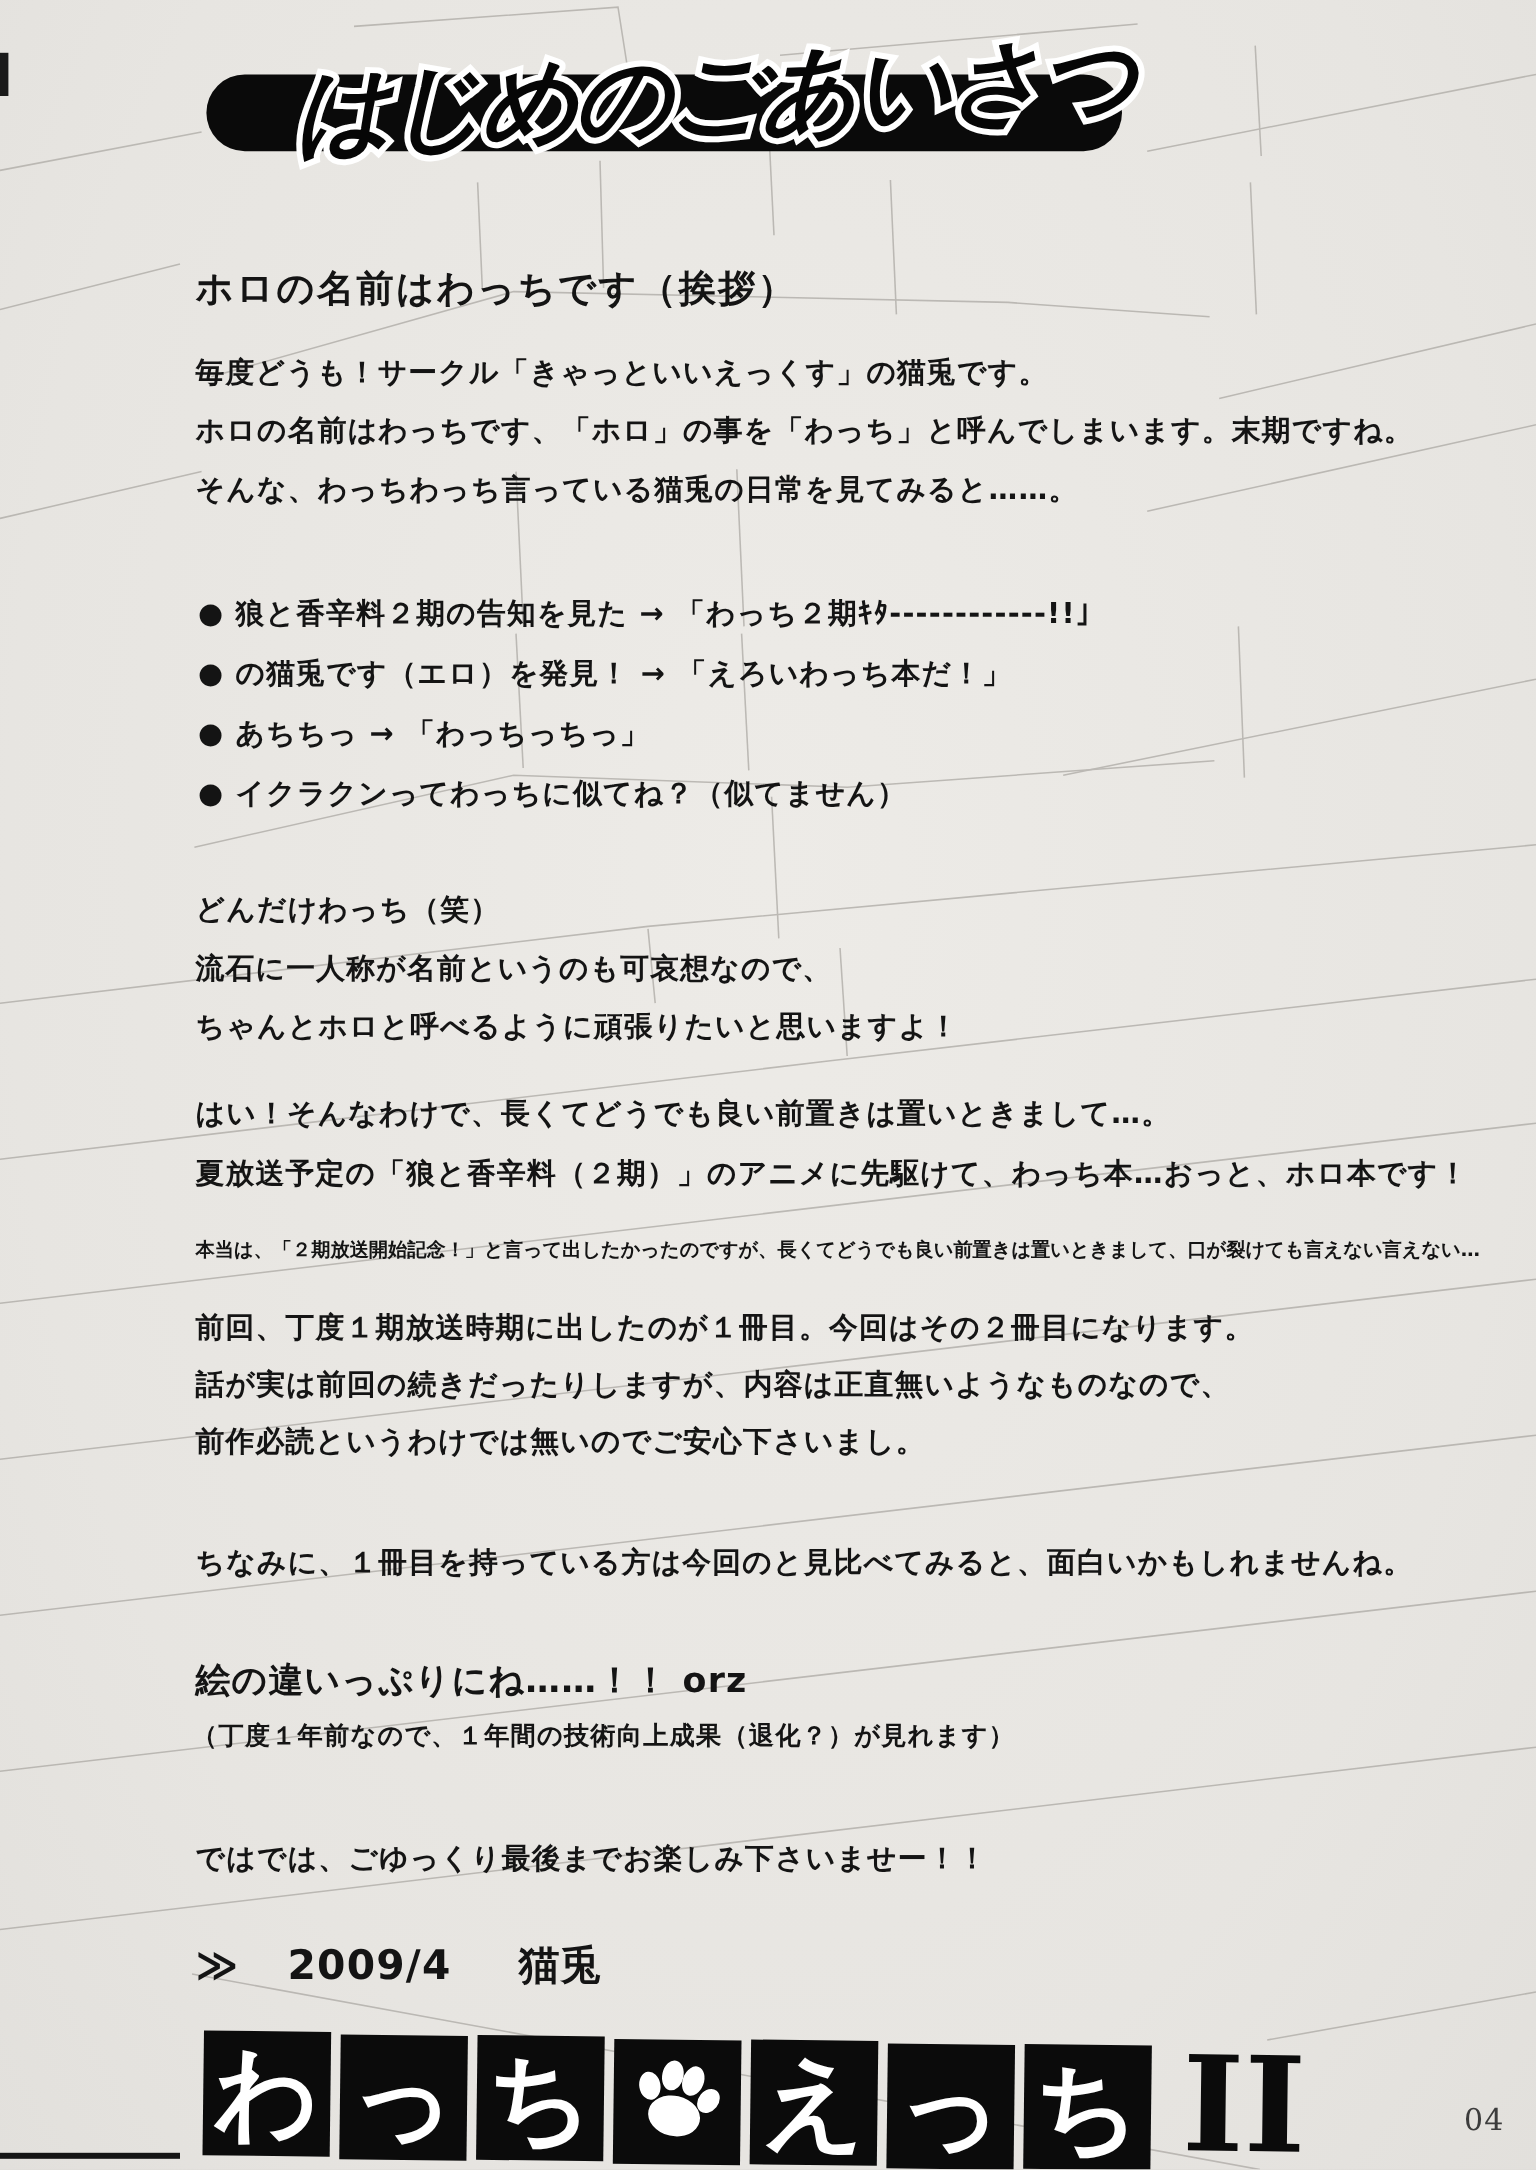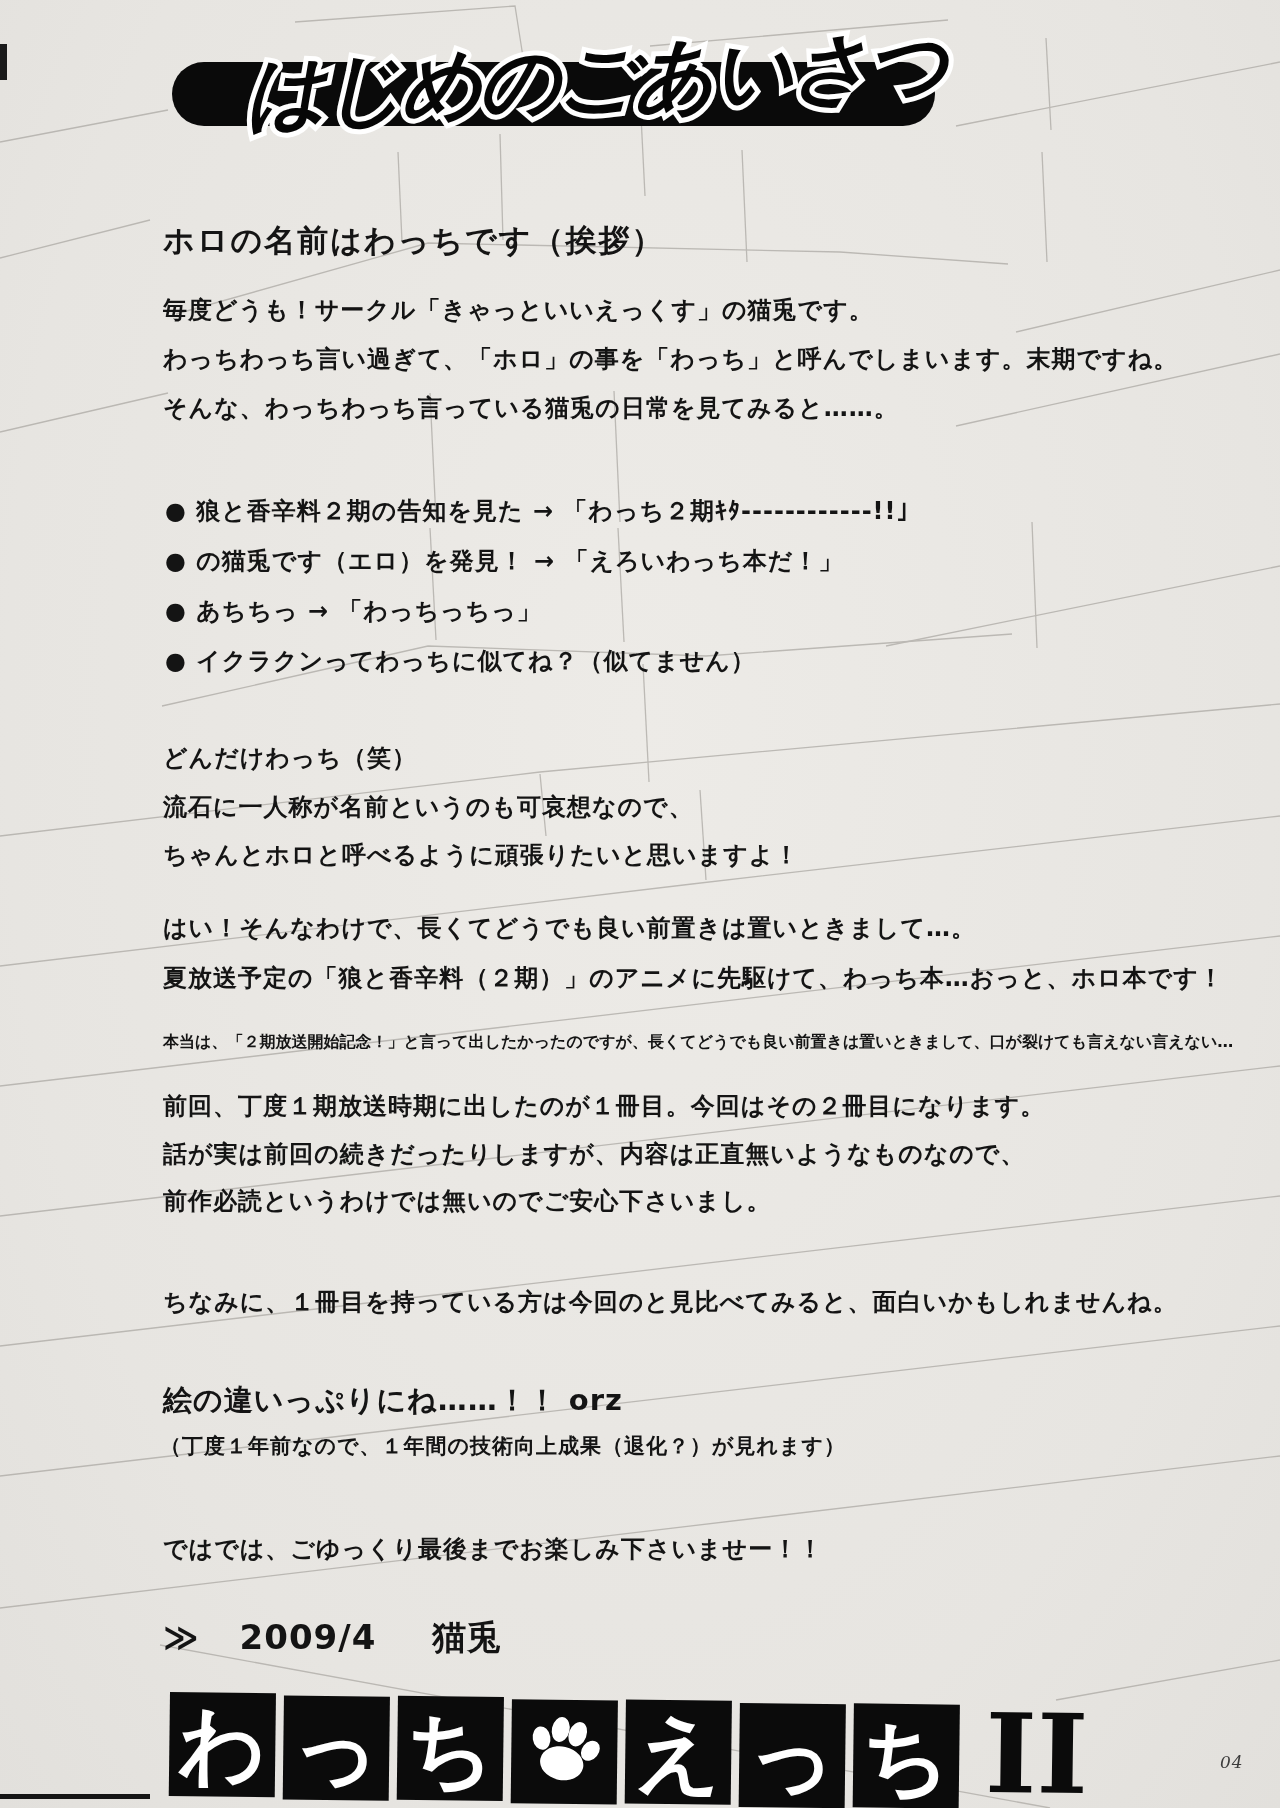--- a/index.html
+++ b/index.html
@@ -58,21 +58,21 @@
   .tile:nth-child(5) { margin-top:2px; }
   .tile:nth-child(6) { margin-top:4px; }
   .tile:nth-child(7) { margin-top:3px; }
   .numeral {
     font-family:"DejaVu Serif","Liberation Serif",serif;
     font-size:110px; font-weight:700; line-height:104px; margin-left:18px; color:#0b0b0b;
   }
   .pagenum {
     position:absolute; top:1752px; left:1220px;
     font-family:"DejaVu Serif","Liberation Serif",serif;
-    font-size:17px; color:#3c3c3c; letter-spacing:1px;font-style:italic;
+    font-size:25px; color:#3c3c3c; letter-spacing:1px;
   }
 </style>
 </head>
 <body>
 
 <div class="page">
 
   <svg class="sketch" width="1280" height="1808" viewBox="0 0 1280 1808" aria-hidden="true">
     <g fill="none" stroke="#aca9a4" stroke-width="1.3" opacity="0.75">
       <polyline points="295,22 515,6 523,57"></polyline>
@@ -117,21 +117,21 @@
 
   <div class="banner-pill"></div>
   <svg class="banner-svg" width="800" height="150" viewBox="0 0 800 150" aria-hidden="false">
     <text x="395" y="102" text-anchor="middle" font-family="DejaVu Sans, Liberation Sans, sans-serif" font-size="80" font-weight="bold" font-style="italic" fill="#060606" stroke="#ffffff" stroke-width="10" paint-order="stroke" letter-spacing="-4" transform="rotate(-2.5 395 75)">はじめのごあいさつ</text>
   </svg>
 
   <div class="heading">ホロの名前はわっちです（挨拶）</div>
 
   <div class="tblock p1">
     <div>毎度どうも！サークル「きゃっといいえっくす」の猫兎です。</div>
-    <div>わっちわっち言い過ぎて、「ホロ」の事を「わっち」と呼んでしまいます。末期ですね。</div>
+    <div>ホロの名前はわっちです、「ホロ」の事を「わっち」と呼んでしまいます。末期ですね。</div>
     <div>そんな、わっちわっち言っている猫兎の日常を見てみると……。</div>
   </div>
 
   <div class="tblock bullets">
     <div>● 狼と香辛料２期の告知を見た → 「わっち２期ｷﾀ------------!!」</div>
     <div>● の猫兎です（エロ）を発見！ → 「えろいわっち本だ！」</div>
     <div>● あちちっ → 「わっちっちっ」</div>
     <div>● イクラクンってわっちに似てね？（似てません）</div>
   </div>
 

